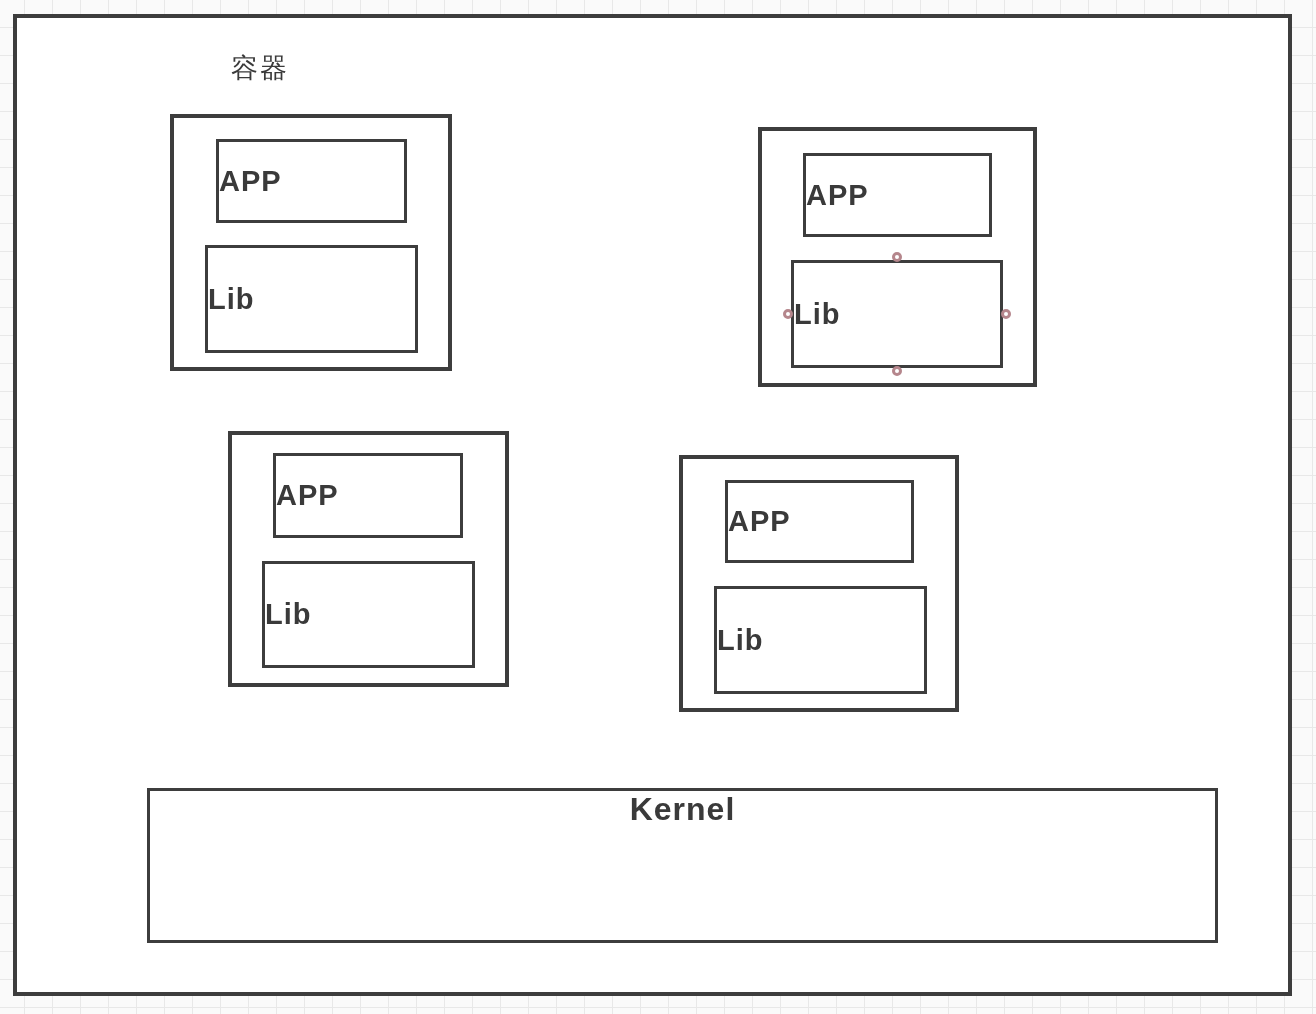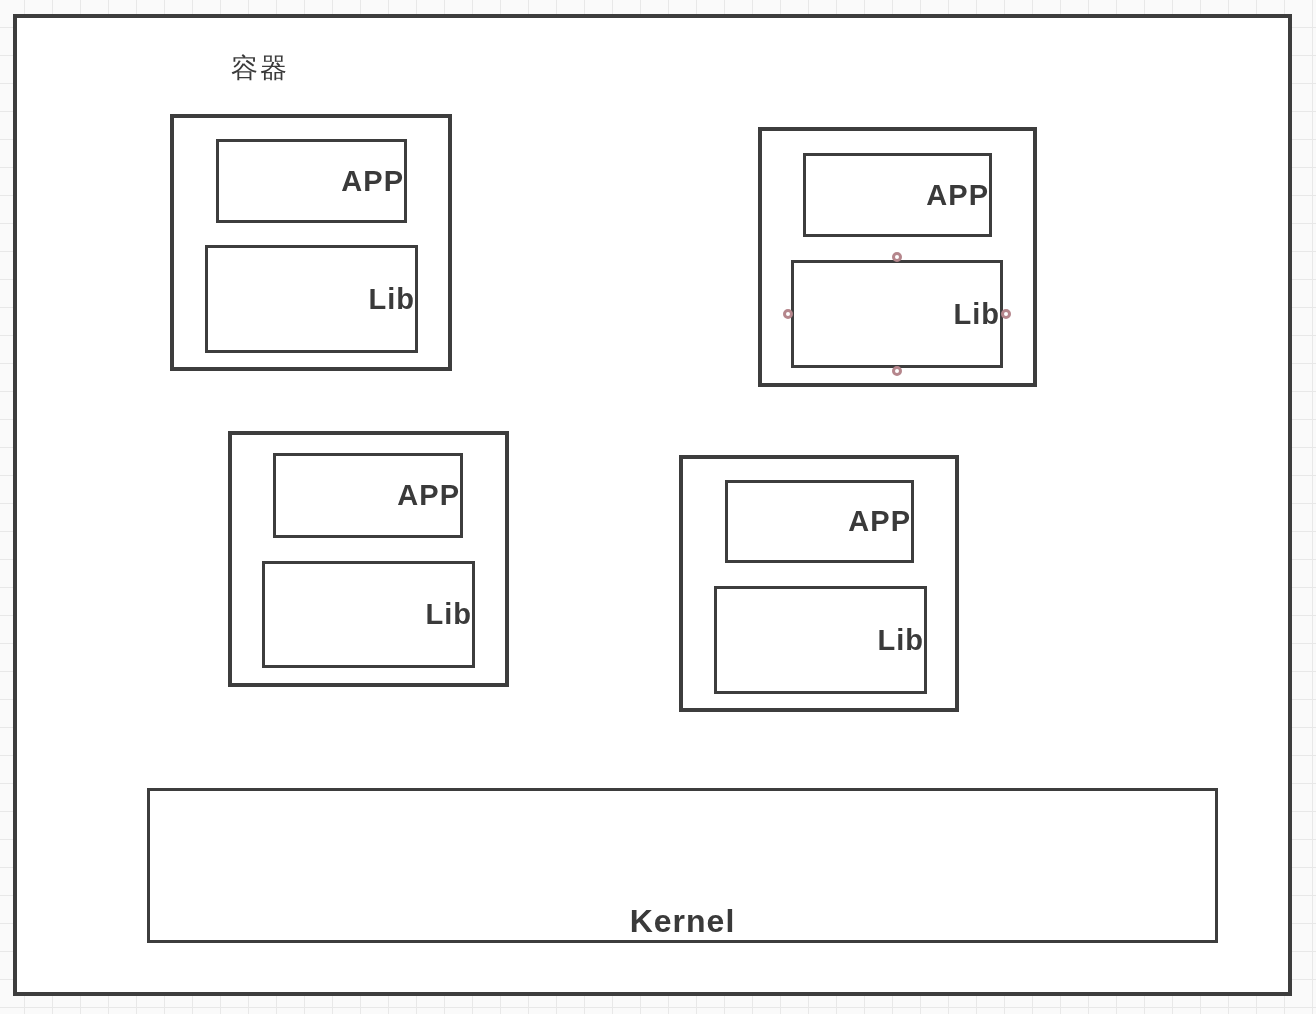--- a/index.html
+++ b/index.html
@@ -41,42 +41,42 @@
     background:var(--fill);
   }
   .c1{left:170px;top:114px;width:282px;height:257px;}
   .c2{left:758px;top:127px;width:279px;height:260px;}
   .c3{left:228px;top:431px;width:281px;height:256px;}
   .c4{left:679px;top:455px;width:280px;height:257px;}
   .inner-box{
     position:absolute;
     border:3px solid var(--stroke);
     background:var(--fill);
-    display:flex;align-items:center;justify-content:flex-end;
+    display:flex;align-items:center;justify-content:flex-start;
   }
   .shape-label{
     font-weight:bold;
     font-size:29px;
     letter-spacing:1px;
     color:var(--text);
   }
   
   .c1 .app-box{left:42px;top:21px;width:191px;height:84px;}
   .c1 .lib-box{left:31px;top:127px;width:213px;height:108px;}
   .c2 .app-box{left:41px;top:22px;width:189px;height:84px;}
   .c2 .lib-box{left:29px;top:129px;width:212px;height:108px;}
   .c3 .app-box{left:41px;top:18px;width:190px;height:85px;}
   .c3 .lib-box{left:30px;top:126px;width:213px;height:107px;}
   .c4 .app-box{left:42px;top:21px;width:189px;height:83px;}
   .c4 .lib-box{left:31px;top:127px;width:213px;height:108px;}
   .kernel-rect{
     position:absolute;left:147px;top:788px;width:1071px;height:155px;
     border:3px solid var(--stroke);
     background:var(--fill);
-    display:flex;align-items:flex-end;justify-content:center;
+    display:flex;align-items:flex-start;justify-content:center;
   }
   .kernel-rect .shape-label{font-size:32px;}
   
   .handle{
     position:absolute;
     width:10px;height:10px;
     background:#fff;
     border:3px solid var(--handle);
     border-radius:50%;
   }

